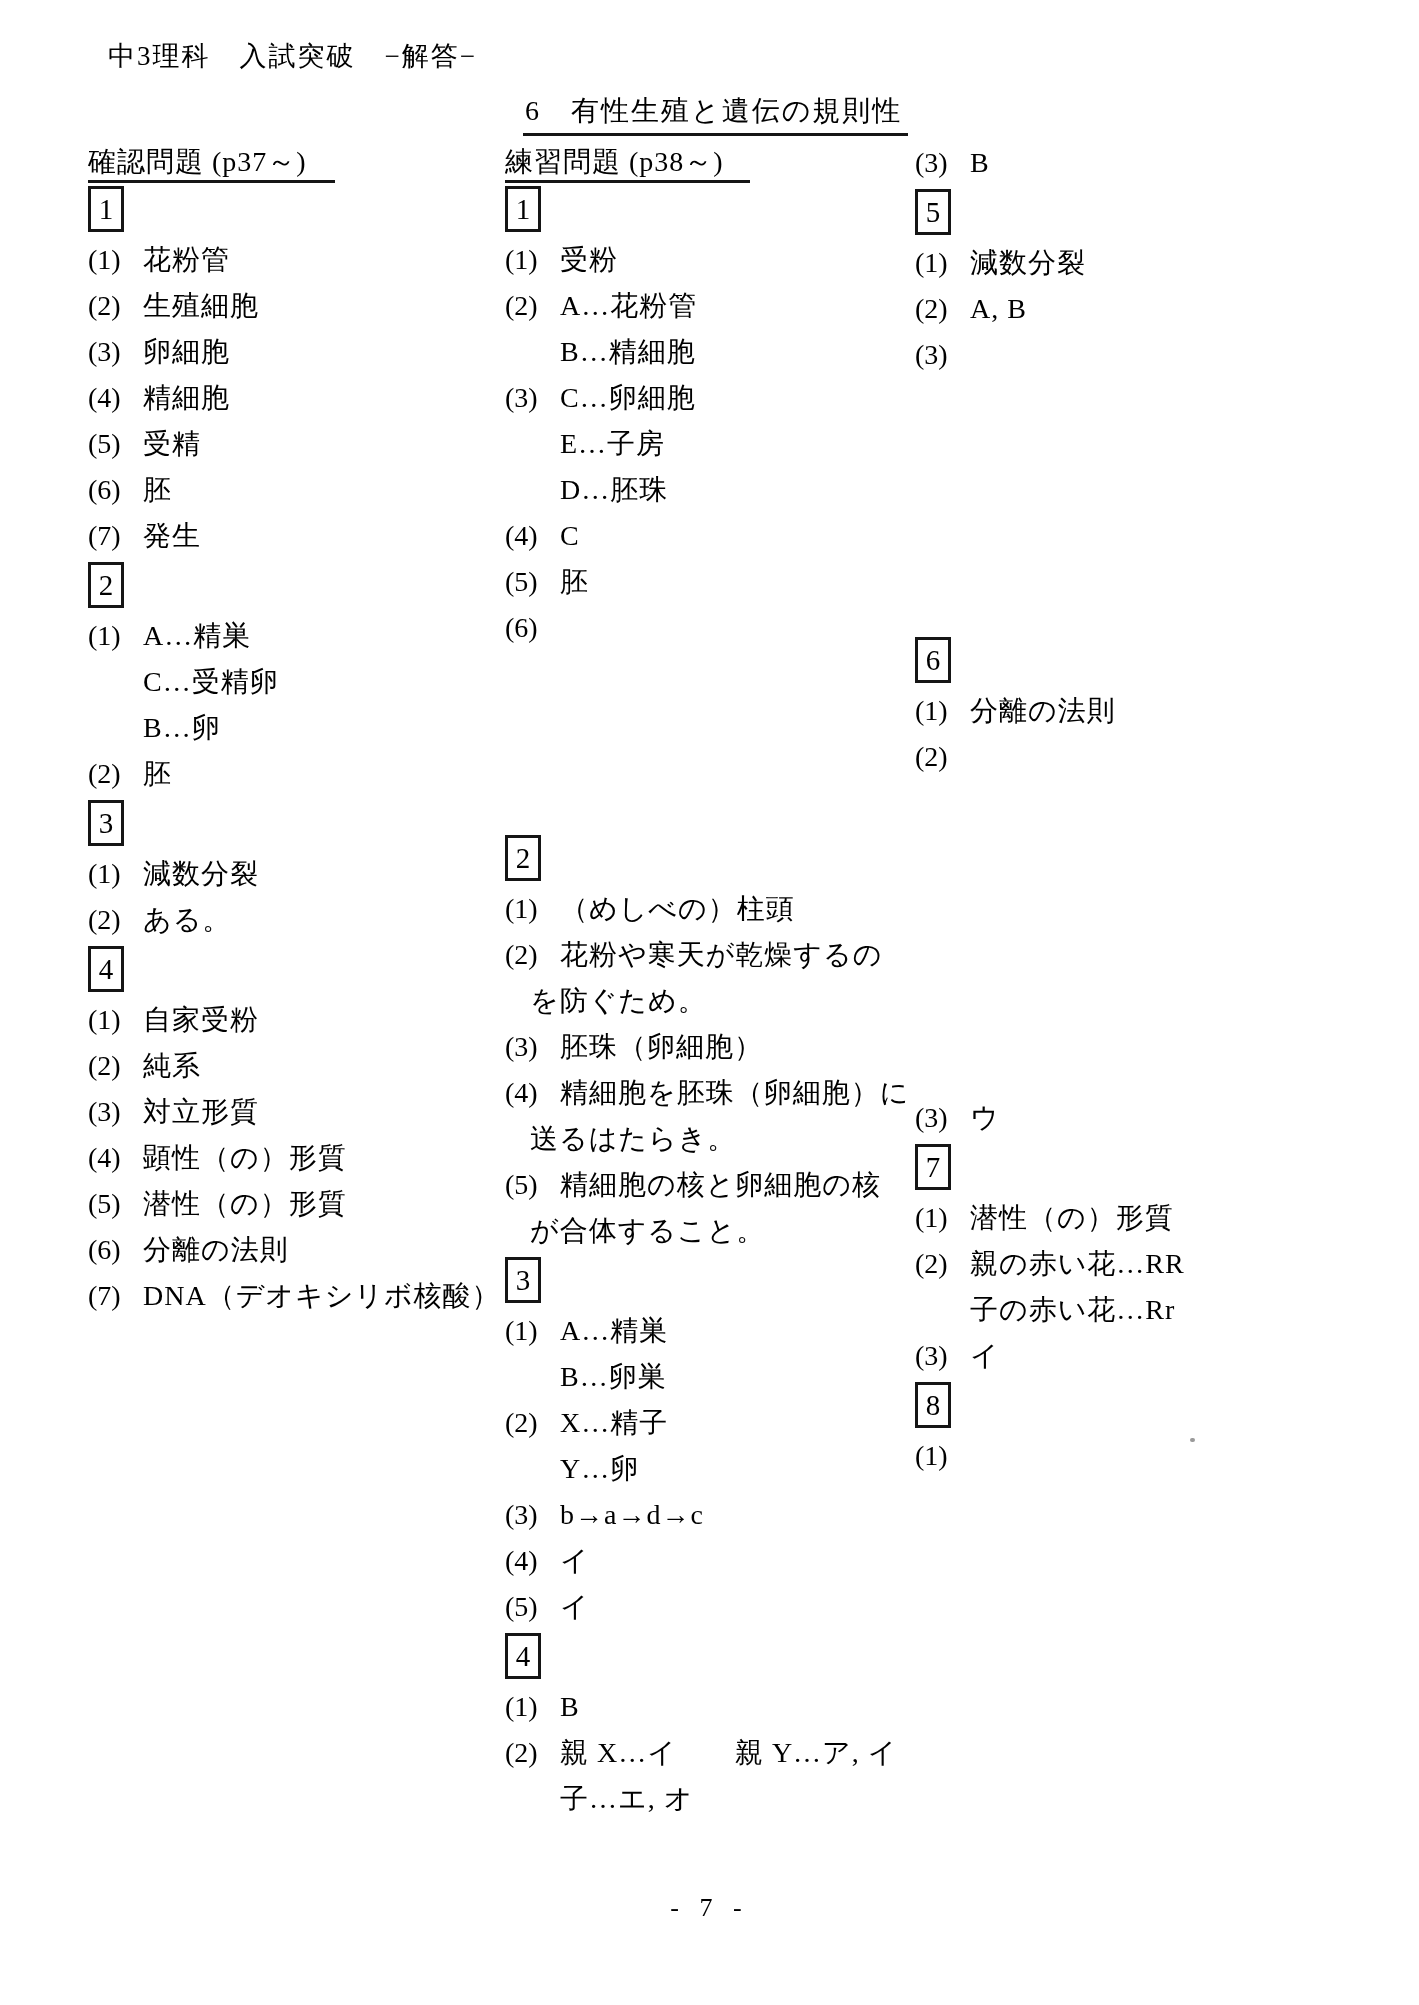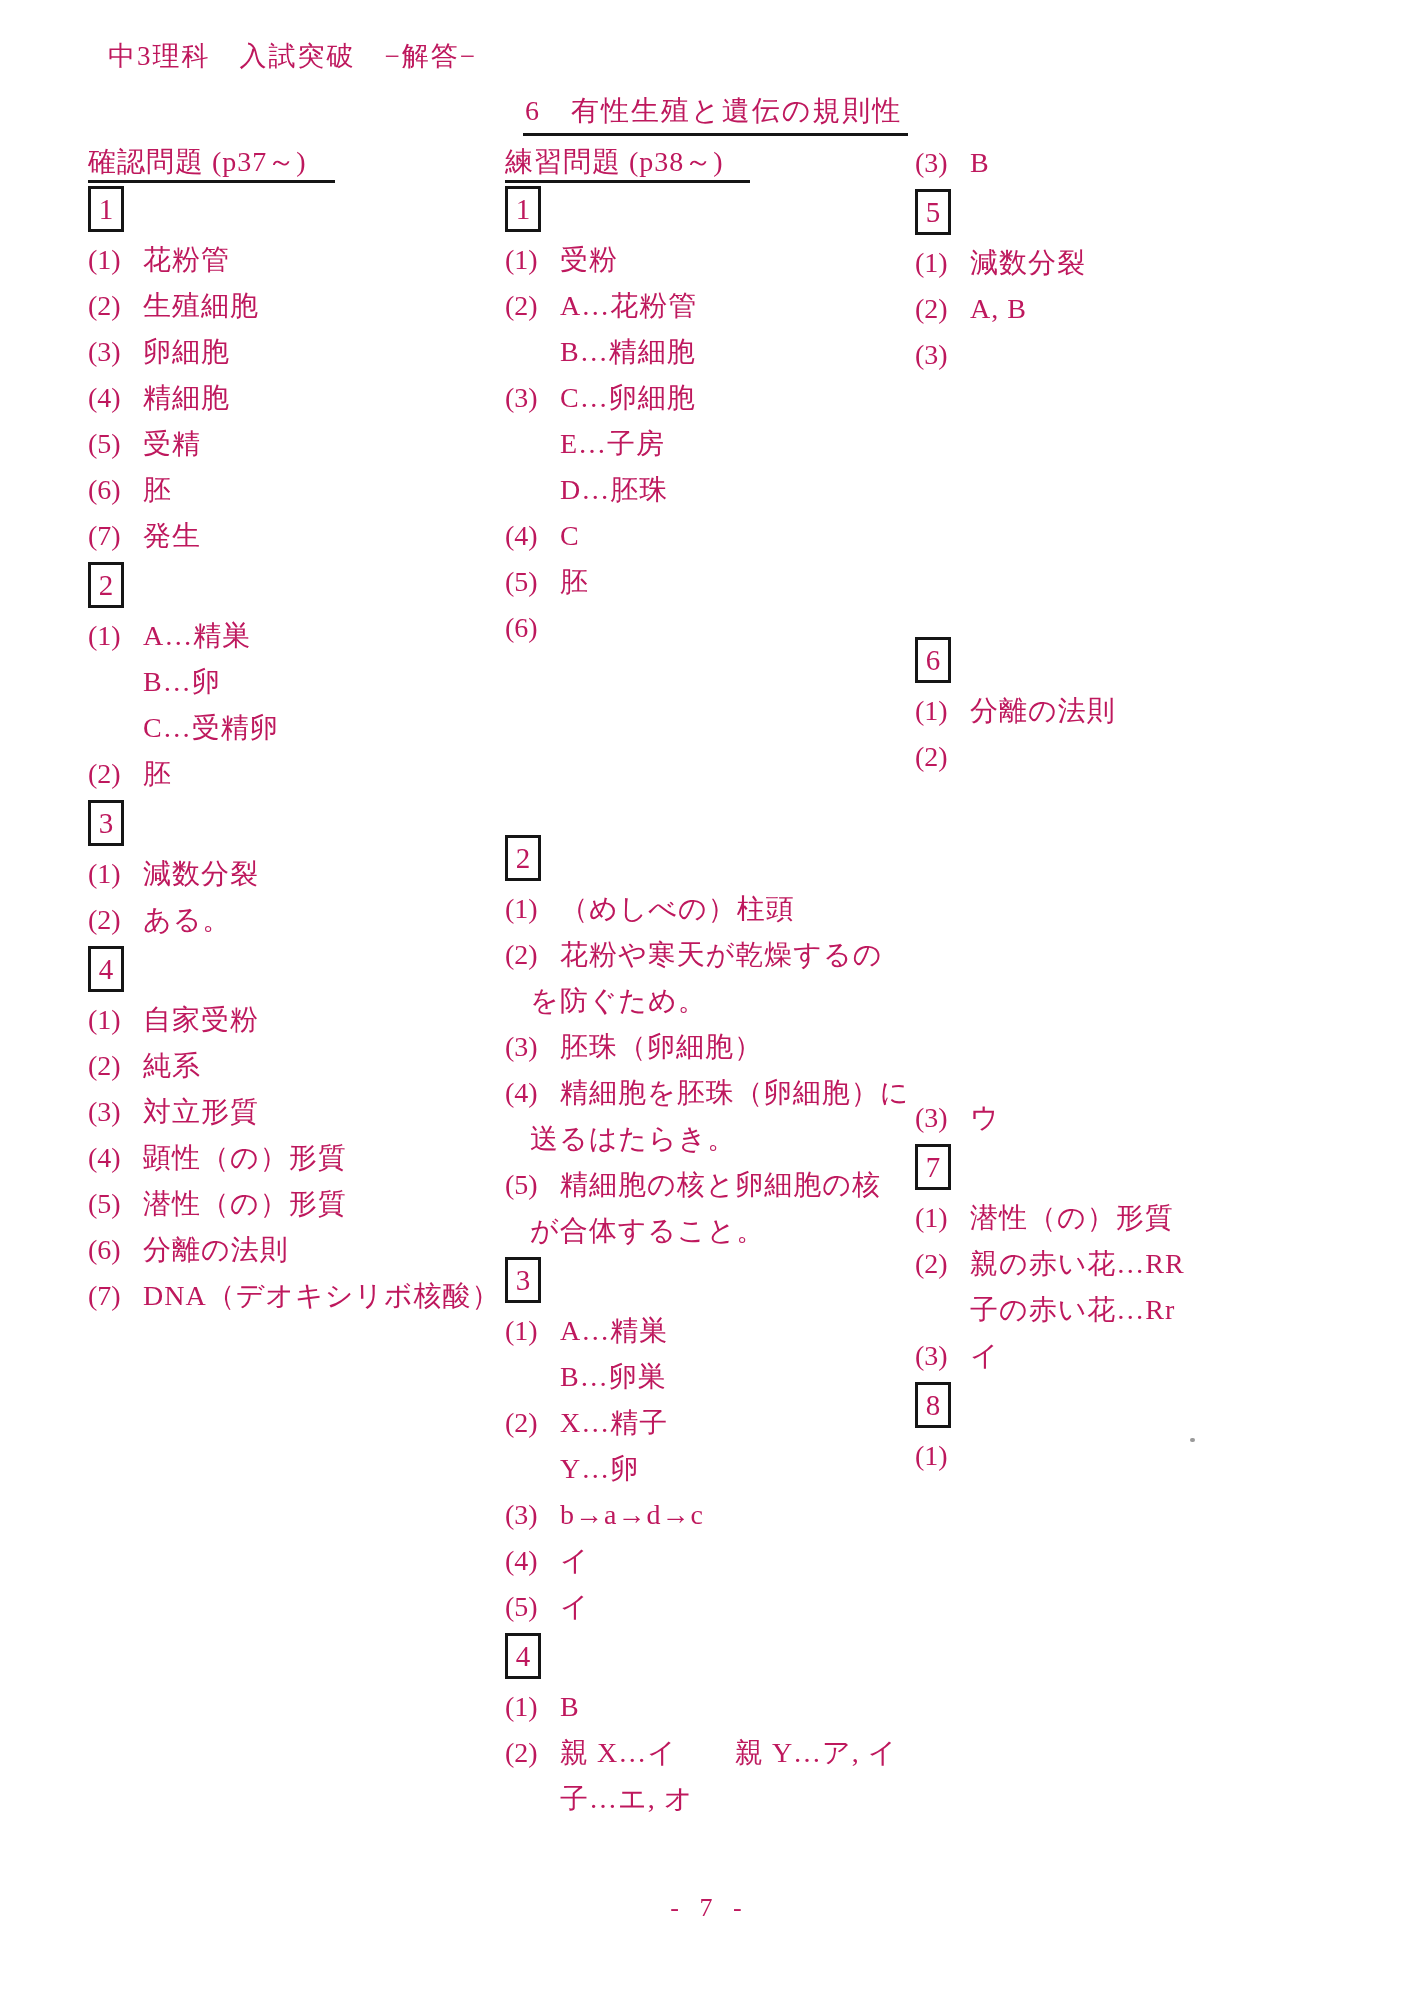--- a/index.html
+++ b/index.html
@@ -2,21 +2,21 @@
 <html><head>
 <meta charset="utf-8">
 <style>
   html,body{margin:0;padding:0;background:#e8e8e8;}
   .page{
     position:relative;
     width:1419px;height:2005px;
     margin:0 auto;
     background:#ffffff;
     font-family:"Liberation Serif","DejaVu Serif",serif;
-    color:#be185d;
+    color:#000000;
     overflow:hidden;
   }
   .doc-title{
     position:absolute;left:108px;top:38px;
     font-size:27px;letter-spacing:2px;white-space:nowrap;
   }
   .section-title{
     position:absolute;left:523px;top:92px;
     font-size:28px;letter-spacing:2px;white-space:nowrap;
     padding:0 6px 3px 2px;
@@ -107,24 +107,24 @@
         <span class="answer-text">発生</span>
       </div>
       <div class="box-row">
         <div class="q-box">2</div>
       </div>
       <div class="answer-row">
         <span class="answer-label">(1)</span>
         <span class="answer-text">A…精巣</span>
       </div>
       <div class="answer-row cont">
+        <span class="answer-text">C…受精卵</span>
+      </div>
+      <div class="answer-row cont">
         <span class="answer-text">B…卵</span>
-      </div>
-      <div class="answer-row cont">
-        <span class="answer-text">C…受精卵</span>
       </div>
       <div class="answer-row">
         <span class="answer-label">(2)</span>
         <span class="answer-text">胚</span>
       </div>
       <div class="box-row">
         <div class="q-box">3</div>
       </div>
       <div class="answer-row">
         <span class="answer-label">(1)</span>

